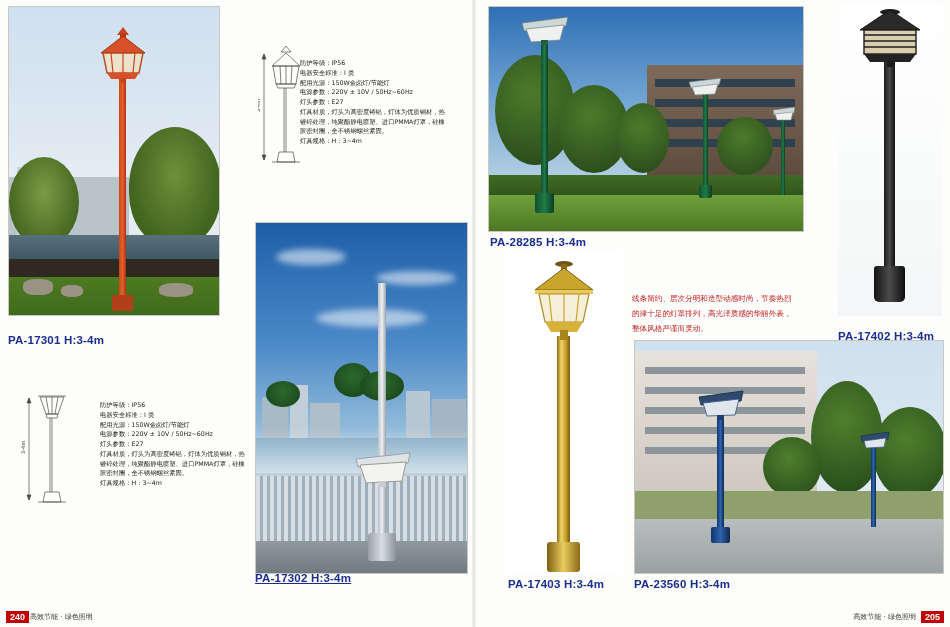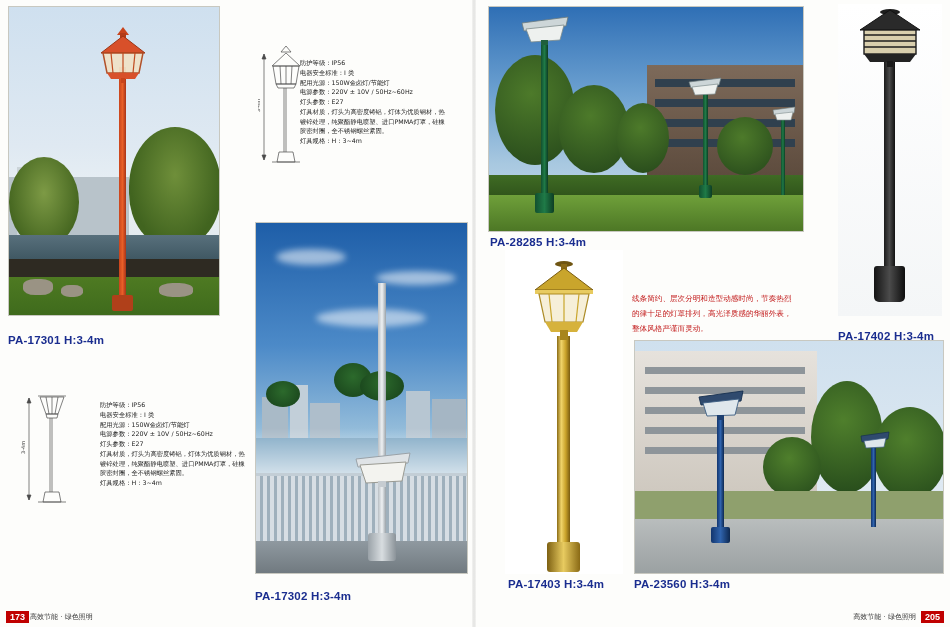--- a/index.html
+++ b/index.html
@@ -275,21 +275,21 @@
     <div class="rail2"></div>
     <div class="road2"></div>
     <div class="pole2"></div>
     <div class="base2"></div>
     <svg class="head2" viewBox="0 0 62 38">
       <polygon points="4,8 58,2 56,12 6,16" fill="#dfe3e6" stroke="#9aa2a8" stroke-width="1"></polygon>
       <polygon points="8,14 54,11 50,30 14,32" class="lamp-glass"></polygon>
       <rect x="26" y="30" width="8" height="6" fill="#c6ccd1"></rect>
     </svg>
   </div>
-  <div class="caption" style="left:255px; top:590px;">PA-17302 H:3-4m</div>
+  <div class="caption" style="left:255px; top:572px;text-decoration:underline;">PA-17302 H:3-4m</div>
 
   <div class="photo ph3">
     <div class="sky3"></div>
     <div class="bigb3">
       <div class="win" style="left:8px;  top:14px; width:140px; height:8px;"></div>
       <div class="win" style="left:8px;  top:34px; width:140px; height:8px;"></div>
       <div class="win" style="left:8px;  top:54px; width:140px; height:8px;"></div>
       <div class="win" style="left:8px;  top:74px; width:140px; height:8px;"></div>
     </div>
     <div class="tree3" style="left:6px;   top:48px;  width:80px; height:110px;"></div>
@@ -386,19 +386,19 @@
 
     <div class="bpole6" style="left:236px; top:106px; width:5px; height:80px;"></div>
     <svg style="position:absolute; left:224px; top:88px; width:32px; height:22px;" viewBox="0 0 32 22">
       <polygon points="2,7 30,3 29,10 3,13" fill="#2f4a6e" stroke="#16304f" stroke-width="0.7"></polygon>
       <polygon points="5,12 27,9 25,18 7,19" fill="#dfe7ec" stroke="#3c5e82" stroke-width="0.7"></polygon>
     </svg>
   </div>
   <div class="caption" style="left:634px; top:578px;">PA-23560 H:3-4m</div>
 
   <div class="footer-bar">
-    <div class="pagenum" style="left:6px;">173</div>
+    <div class="pagenum" style="left:6px;">240</div>
     <div class="footer-text" style="left:30px;">高效节能 · 绿色照明</div>
     <div class="pagenum" style="right:6px;">205</div>
     <div class="footer-text" style="right:34px;">高效节能 · 绿色照明</div>
   </div>
 
 </div>
 
 </body></html>

